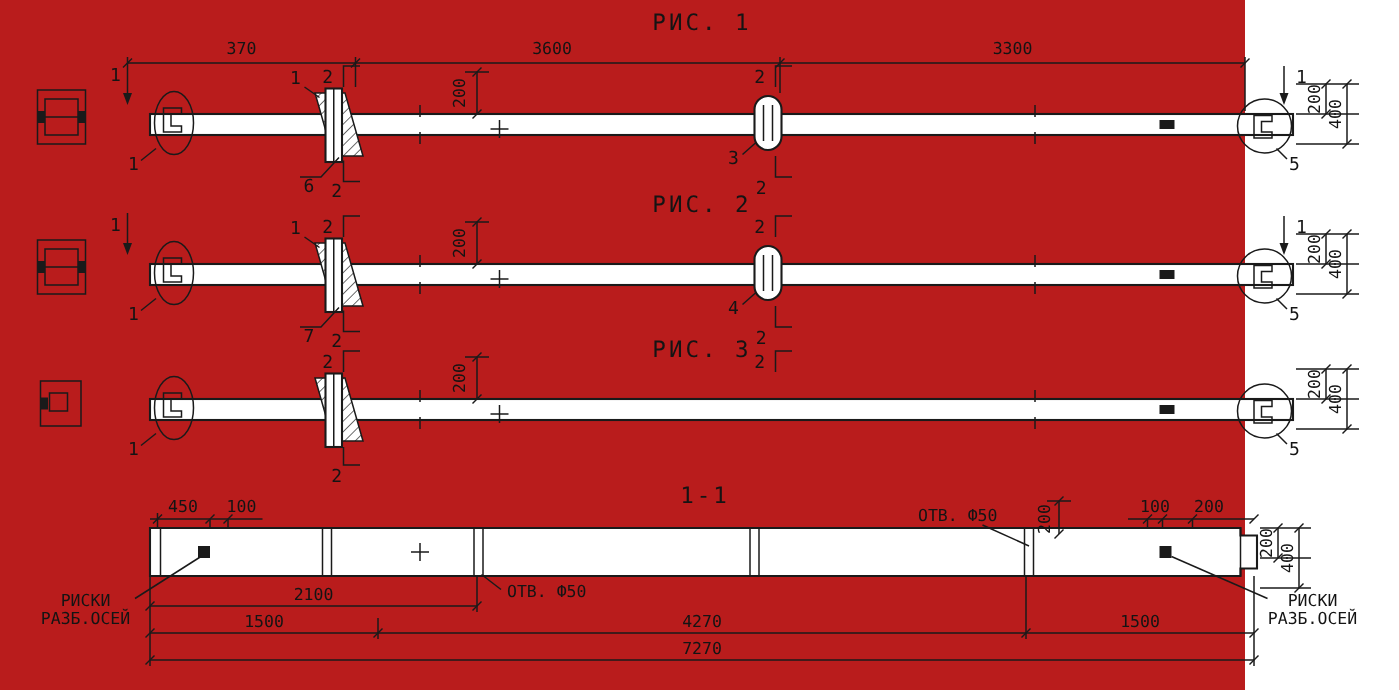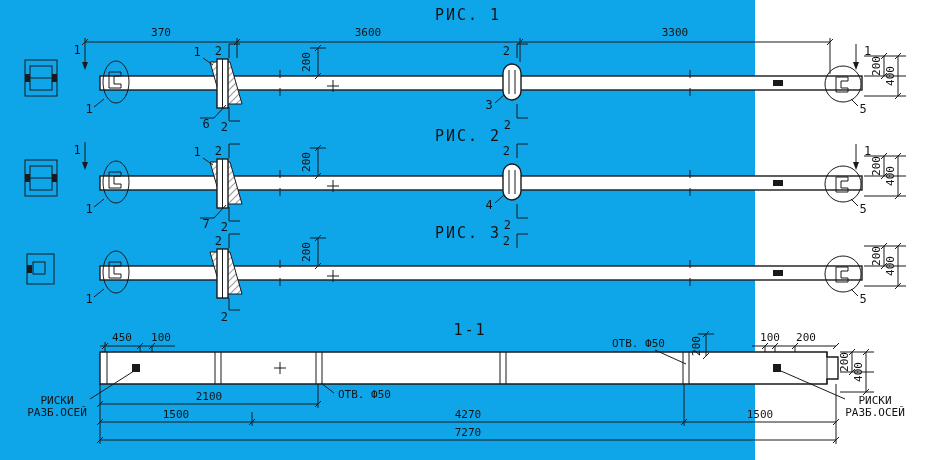--- a/index.html
+++ b/index.html
@@ -1,16 +1,16 @@
 <!DOCTYPE html>
 <html><head>
 <meta charset="utf-8">
 <style>
   html,body{margin:0;padding:0;background:#ffffff;}
-  .stage{width:755px;height:460px;position:relative;background:#0ea5e9;}
+  .stage{width:830px;height:460px;position:relative;background:#b91c1c;}
   svg{display:block;}
   .ln{stroke:#1a1a1a;stroke-width:1;fill:none;}
   .bm{stroke:#1a1a1a;stroke-width:1.4;fill:#ffffff;}
   .fillb{fill:#1a1a1a;stroke:none;}
   text{font-family:"DejaVu Sans Mono","Liberation Mono",monospace;fill:#141414;}
   text.dim{font-size:11px;}
   text.lbl{font-size:12px;}
   text.ttl{font-size:15px;letter-spacing:2px;}
 </style>
 </head>

